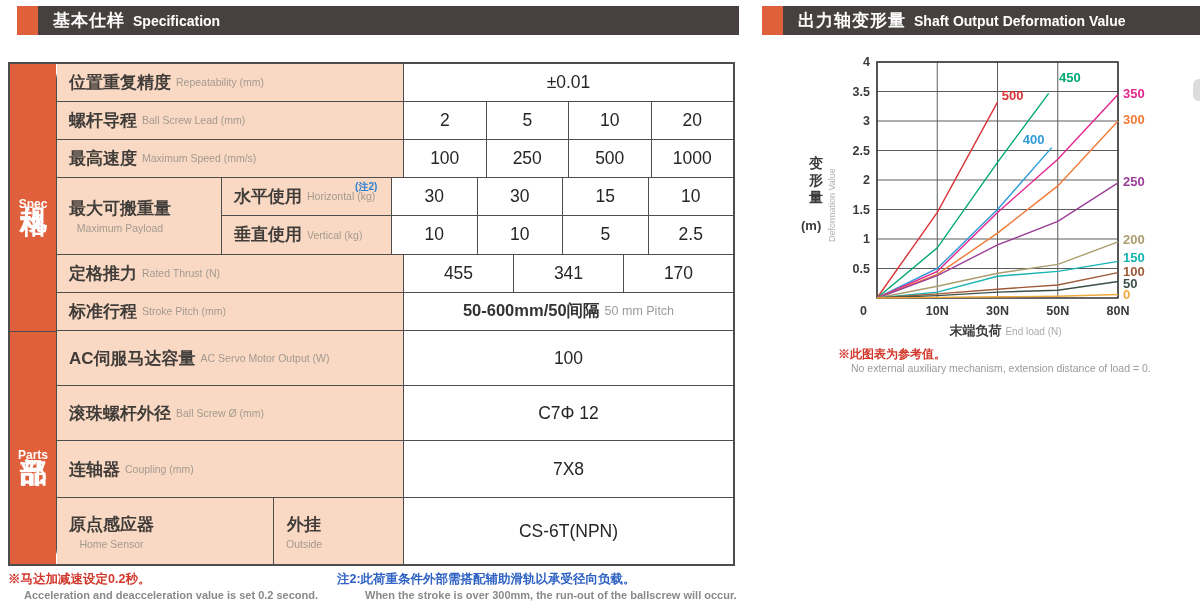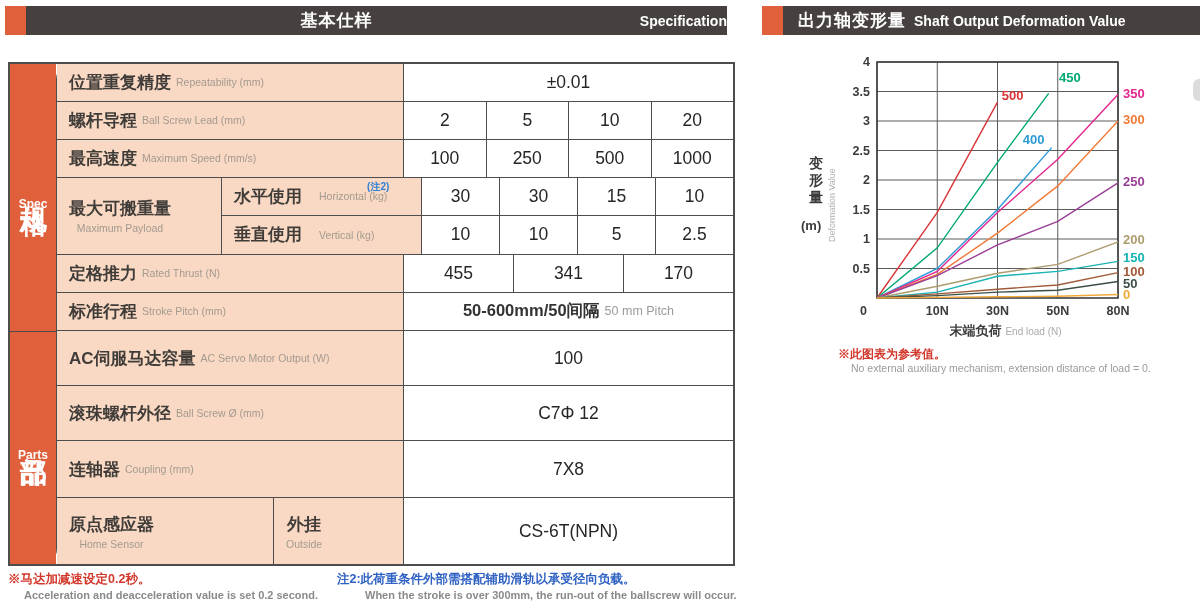--- a/index.html
+++ b/index.html
@@ -3,21 +3,21 @@
 <meta charset="utf-8">
 <style>
   * { box-sizing: border-box; margin: 0; padding: 0; }
   body { background: #fff; }
   .page {
     position: relative; width: 1200px; height: 612px; background: #fff;
     font-family: "Liberation Sans", sans-serif; overflow: hidden;
   }
   
   .hdr { position: absolute; top: 6px; height: 29px; background: #46413e; display: flex; align-items: center; }
-  .hdr-left { left: 5px; width: 722px; justify-content: space-between; }
+  .hdr-left { left: 17px; width: 722px; }
   .hdr-right { left: 762px; width: 438px; }
   .hdr-sq { width: 21px; height: 29px; background: #e0603c; margin-right: 15px; flex: none; }
   .hdr-zh { color: #fff; font-size: 17px; font-weight: bold; letter-spacing: 1px; white-space: nowrap; }
   .hdr-en { color: #fff; font-size: 14px; font-weight: bold; margin-left: 8px; white-space: nowrap; }
 
   
   .spec-table {
     position: absolute; left: 8px; top: 62px; width: 727px; height: 504px;
     border: 2px solid #4d4d4d; display: flex; background: #fff;
   }
@@ -30,21 +30,21 @@
 
   .rows-col { flex: 1; display: flex; flex-direction: column; text-align: center; }
   .trow { display: flex; border-bottom: 1.5px solid #4d4d4d; }
   .trow:last-child { border-bottom: none; }
   .h38 { height: 38px; } .h39 { height: 39px; } .h77 { height: 77px; }
   .h55 { height: 55px; } .h57 { height: 57px; } .h66 { height: 66px; }
 
   .lc { background: #f9d9c3; display: flex; align-items: center; padding-left: 12px; }
   .c-label  { width: 346px; flex: none; }
   .c-label-a{ width: 164px; flex: none; }
-  .c-label-b{ width: 200px; flex: none; border-left: 1.5px solid #4d4d4d; gap: 12px; }
+  .c-label-b{ width: 170px; flex: none; border-left: 1.5px solid #4d4d4d; }
   .c-label-c{ width: 216px; flex: none; }
   .c-label-d{ width: 130px; flex: none; border-left: 1.5px solid #4d4d4d; }
   .c-val { flex: 1; border-left: 1.5px solid #4d4d4d; display: flex; align-items: center; justify-content: center; background: #fff; }
   .c-merged { flex: 4; border-left: 1.5px solid #4d4d4d; display: flex; align-items: center; justify-content: center; background: #fff; }
 
   .zh { font-size: 17px; font-weight: bold; color: #403c39; white-space: nowrap; }
   .en { font-size: 10.5px; color: #a39a90; margin-left: 5px; white-space: nowrap; position: relative; }
   .note2 { position: absolute; top: -10px; right: -2px; color: #2d7fd3; font-size: 10px; font-weight: bold; }
   .lbl2 .zh, .lbl2 .en { display: block; margin-left: 0; }
   .lbl2 .en { margin-top: 2px; }

